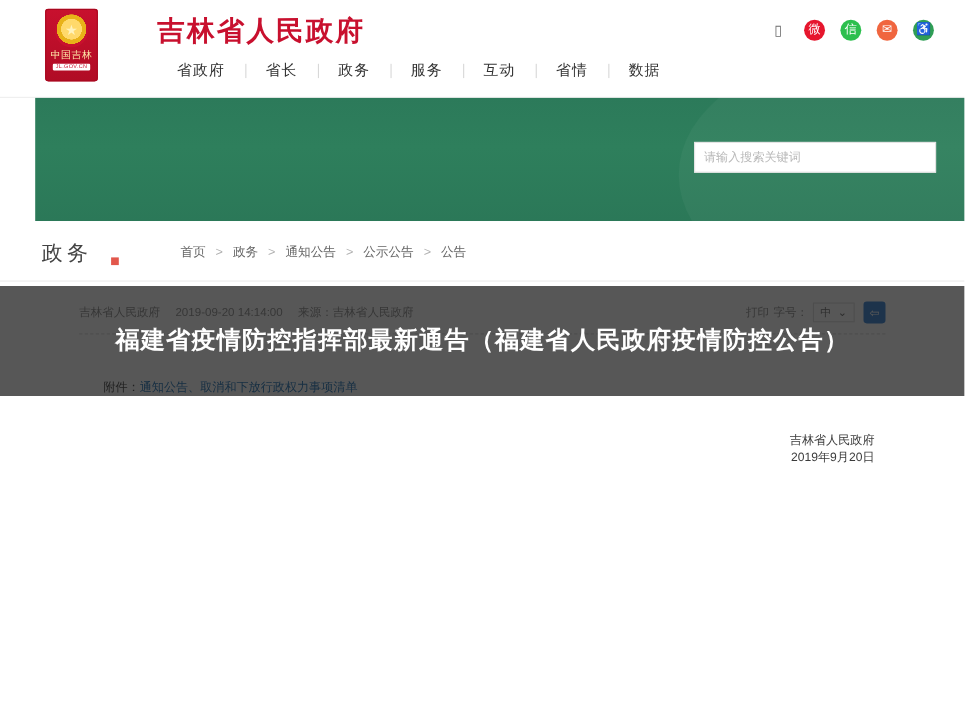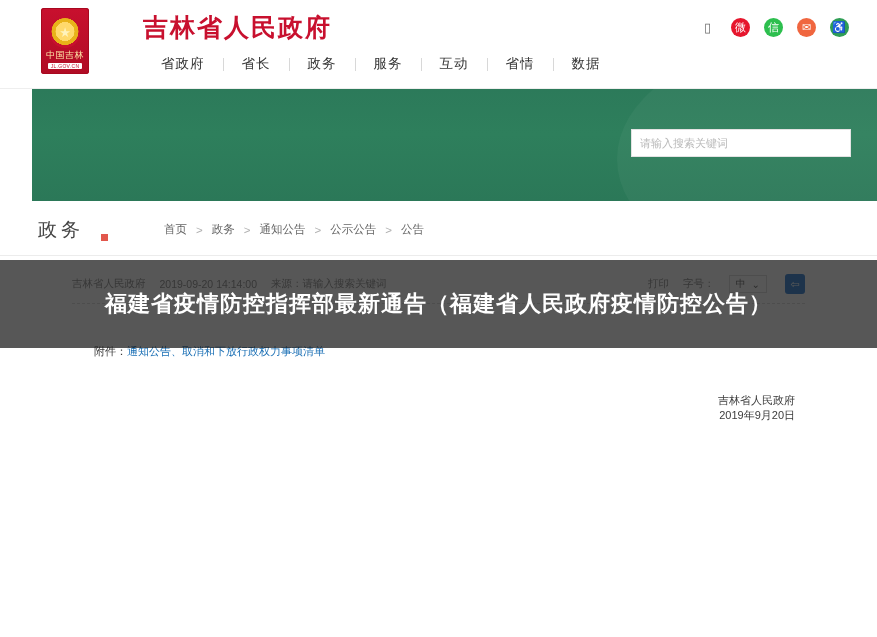--- a/index.html
+++ b/index.html
@@ -34,21 +34,21 @@
     left: 41px;
     top: 8px;
     width: 48px;
     height: 66px;
     border-radius: 3px;
     background: linear-gradient(#c8102e, #b00c25);
     box-shadow: 0 0 0 1px #a8081f inset;
     display: flex;
     flex-direction: column;
     align-items: center;
-    justify-content: center;
+    justify-content: flex-start;
     overflow: hidden;
   }
   .emblem .circle {
     width: 30px;
     height: 30px;
     margin-top: 5px;
     border-radius: 50%;
     background: radial-gradient(circle at 50% 45%, #ffd96b 0 42%, #e8b219 43% 60%, #c8102e 61%);
     position: relative;
   }
@@ -235,21 +235,21 @@
     padding-bottom: 9px;
     display: flex;
     align-items: center;
     font-size: 10.5px;
     color: #8a8a8a;
   }
   .art-meta .left { display: flex; gap: 14px; align-items: center;}
   .art-meta .right {
     margin-left: auto;
     display: flex;
-    gap: 14px;
+    gap: 4px;
     align-items: center;
   }
   .fontsize-sel {
     border: 1px solid #dcdcdc;
     padding: 1px 6px;
     font-size: 10px;
     color: #666;
     display: flex;
     align-items: center;
     gap: 6px;
@@ -286,21 +286,21 @@
     padding-right: 10px;
   }
   .sign .date { margin-top: 0; }
 
   
   .overlay {
     position: absolute;
     left: 0;
     top: 260px;
     width: 877px;
-    height: 88px;
+    height: 100px;
     background: rgba(22, 22, 22, 0.72);
     display: flex;
     align-items: center;
     justify-content: center;
     text-align: left;
   }
   .overlay .otext {
     color: #ffffff;
     font-size: 22px;
     font-weight: bold;
@@ -372,21 +372,21 @@
         <span>公告</span>
       </div>
     </div>
 
     <div class="article">
 
       <div class="art-meta">
         <div class="left">
           <span>吉林省人民政府</span>
           <span>2019-09-20 14:14:00</span>
-          <span>来源：请输入搜索关键词</span>
+          <span>来源：吉林省人民政府</span>
         </div>
         <div class="right">
           <span>打印</span>
           <span>字号：</span>
           <span class="fontsize-sel">
             <span>中</span>
             <span>⌄</span>
           </span>
           <span class="share-btn">⇦</span>
         </div>

